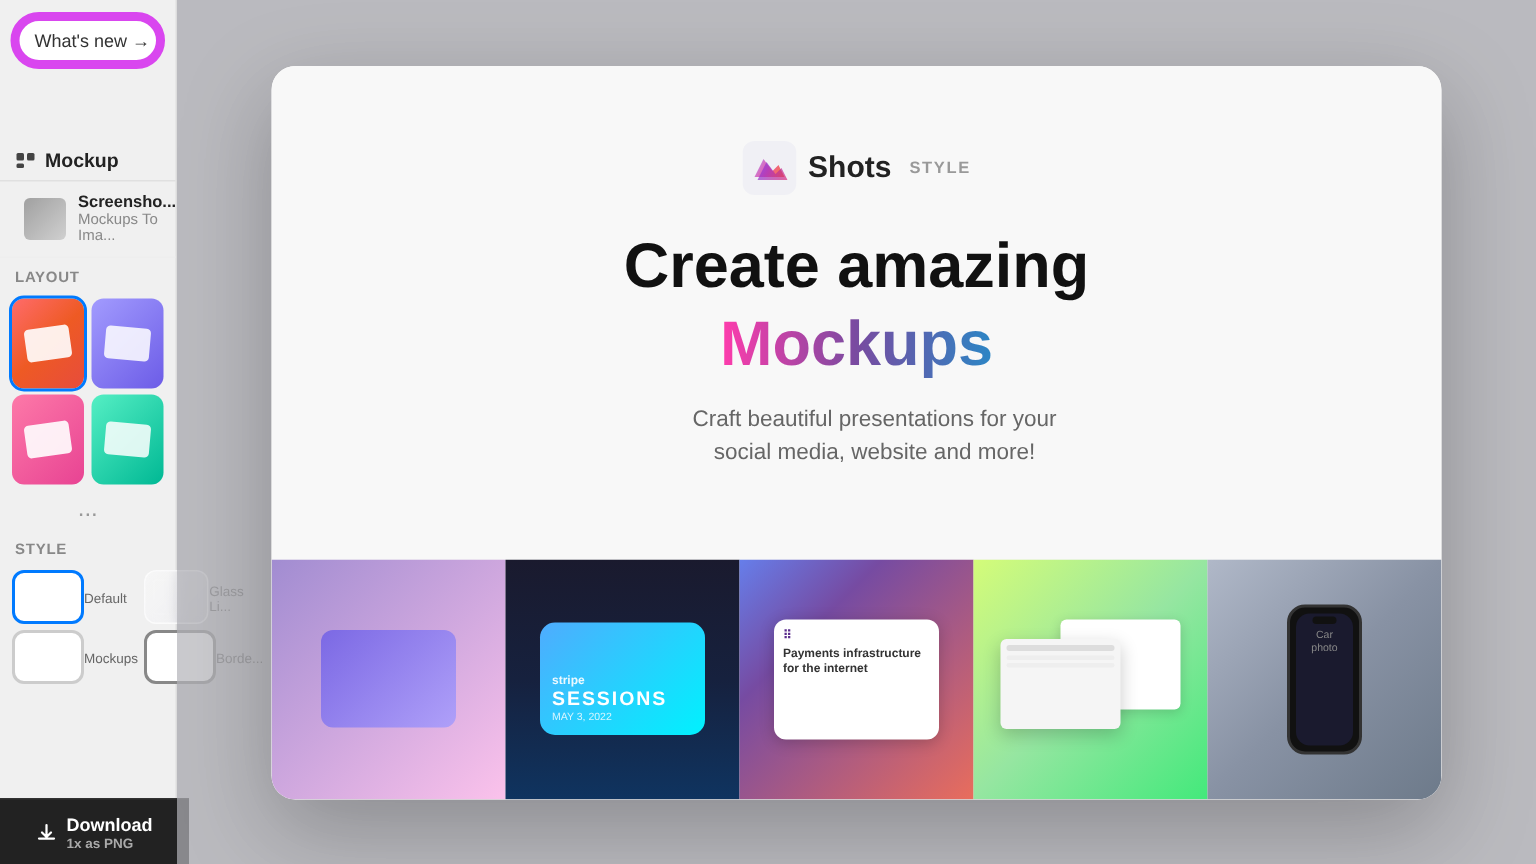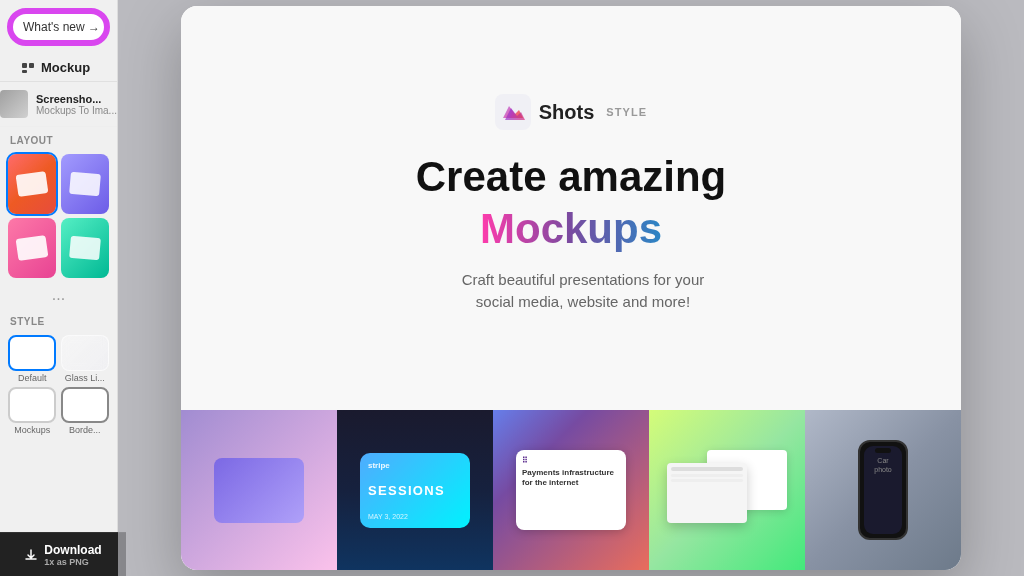--- a/index.html
+++ b/index.html
@@ -36,32 +36,33 @@
       font-size: 12px;
       color: #333;
       cursor: pointer;
       display: flex;
       align-items: center;
       gap: 4px;
       white-space: nowrap;
     }
 
     .sidebar-section-mockup {
-      padding: 6px 21px;
+      padding: 6px 10px;
       display: flex;
       align-items: center;
       gap: 6px;
       font-size: 13px;
       font-weight: 600;
       color: #222;
       border-bottom: 1px solid #e0e0e0;
+      margin-top: 39px;
     }
 
     .sidebar-item-screenshot {
-      padding: 8px 0;
+      padding: 8px 16px;
       display: flex;
       align-items: center;
       gap: 8px;
       border-bottom: 1px solid #eee;
       cursor: pointer;
     }
 
     .screenshot-thumb {
       width: 28px;
       height: 28px;
@@ -163,21 +164,21 @@
 
     .style-grid {
       display: grid;
       grid-template-columns: 1fr 1fr;
       gap: 4px;
       padding: 4px 8px;
     }
 
     .style-item {
       display: flex;
-      flex-direction: column;
+      flex-direction: row;
       align-items: center;
       cursor: pointer;
     }
 
     .style-box {
       width: 48px;
       height: 36px;
       border-radius: 8px;
       border: 1px solid #ddd;
       background: white;
@@ -244,21 +245,21 @@
       bottom: 0;
       background: rgba(180, 180, 185, 0.7);
       display: flex;
       align-items: center;
       justify-content: center;
       z-index: 20;
     }
 
     .modal {
       width: 780px;
-      height: 564px;
+      height: 489px;
       background: white;
       border-radius: 16px;
       box-shadow: 0 20px 60px rgba(0,0,0,0.25);
       display: flex;
       flex-direction: column;
       overflow: hidden;
       position: relative;
     }
 
     .modal-top {
@@ -384,21 +385,21 @@
 
     
     .stripe-card {
       background: linear-gradient(135deg, #4facfe, #00f2fe);
       border-radius: 10px;
       width: 110px;
       height: 75px;
       padding: 8px;
       display: flex;
       flex-direction: column;
-      justify-content: space-between;
+      justify-content: flex-end;
     }
 
     .stripe-sessions {
       font-size: 13px;
       font-weight: 900;
       color: white;
       letter-spacing: 0.1em;
     }
 
     .stripe-date {

